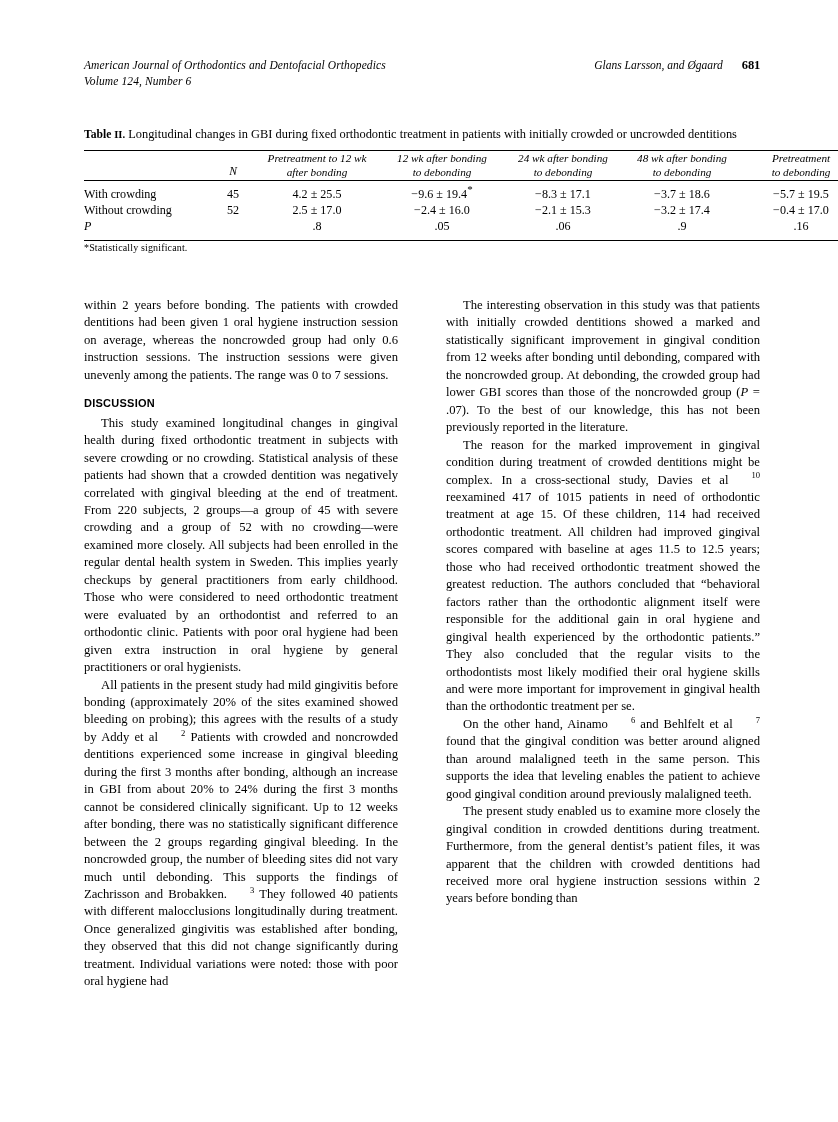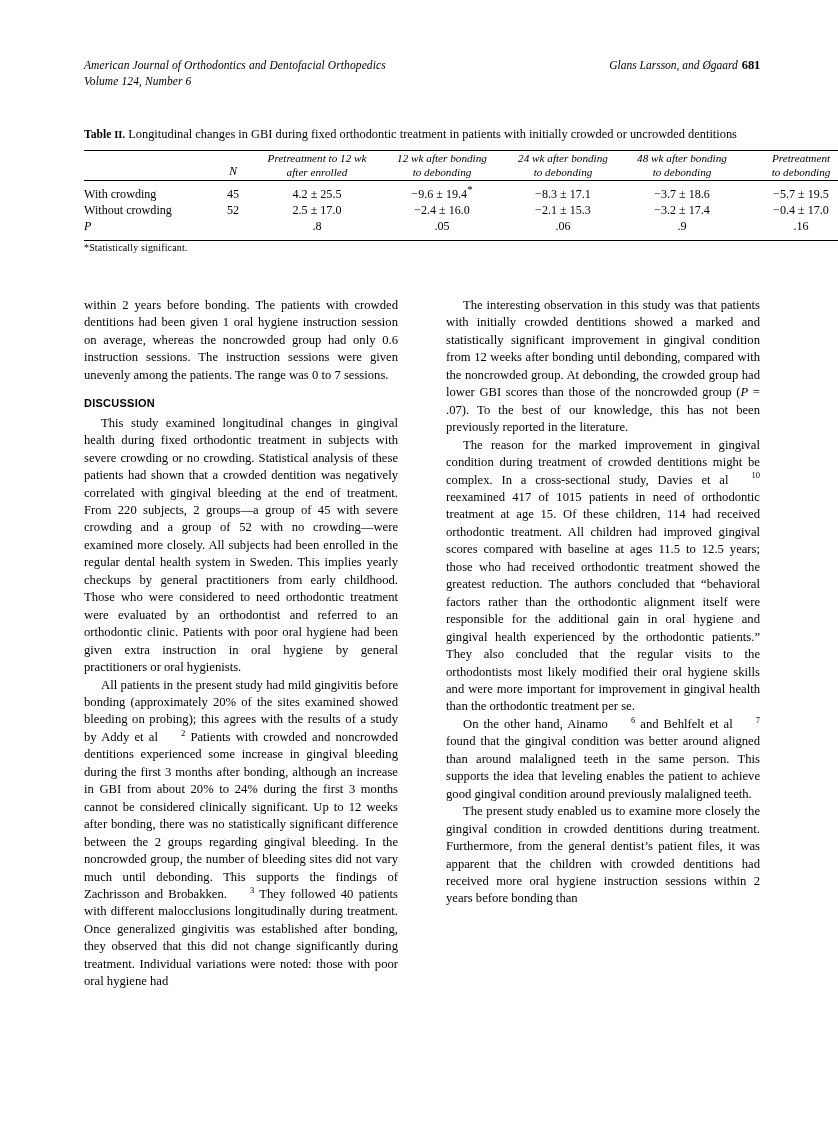--- a/index.html
+++ b/index.html
@@ -41,21 +41,21 @@
   .runhead-right {
     font-style: italic;
     font-size: 11.5px;
     line-height: 15.5px;
     white-space: nowrap;
   }
   .runhead-right .pageno {
     font-style: normal;
     font-weight: bold;
     font-size: 12.5px;
-    margin-left: 4px;
+    margin-left: 19px;
     letter-spacing: -0.2px;
   }
 
   
   .table-block {
     position: absolute;
     left: 84px;
     top: 126px;
     width: 676px;
   }
@@ -192,21 +192,21 @@
         <col style="width:118px">
         <col style="width:120px">
         <col style="width:118px">
       </colgroup>
       <thead>
         <tr class="rule-top">
           <th class="col-group"></th>
           <th class="col-n">N</th>
           <th>
             <span>Pretreatment to 12 wk</span><br>
-            <span>after enrolled</span>
+            <span>after bonding</span>
           </th>
           <th>
             <span>12 wk after bonding</span><br>
             <span>to debonding</span>
           </th>
           <th>
             <span>24 wk after bonding</span><br>
             <span>to debonding</span>
           </th>
           <th>

